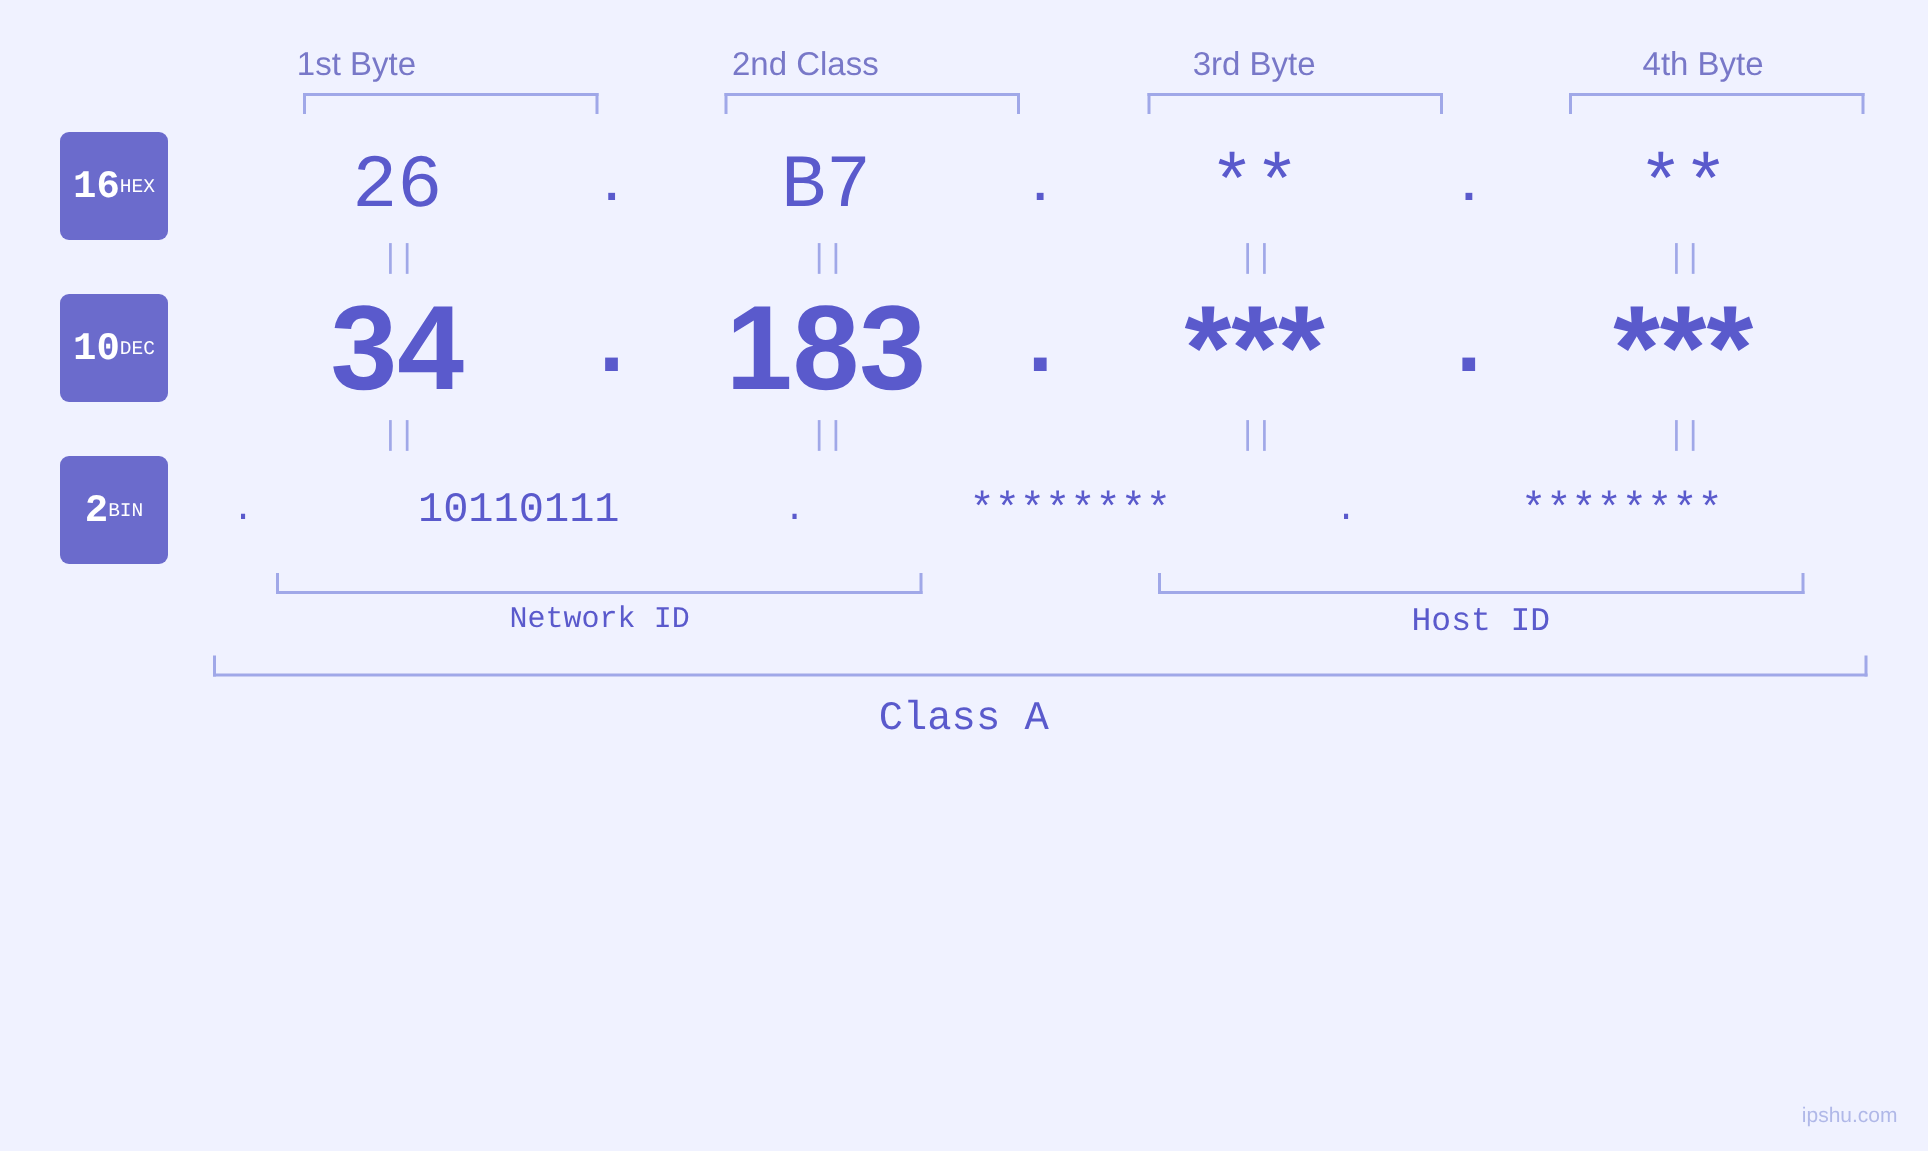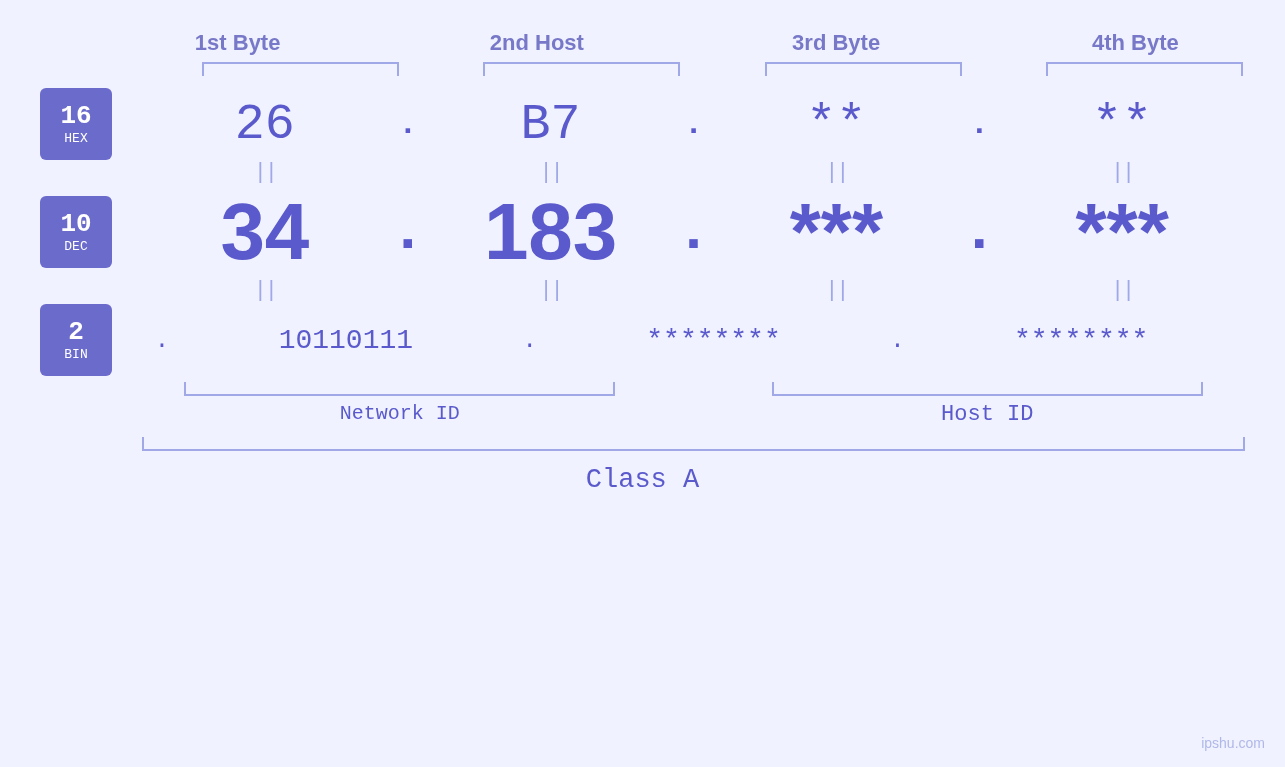--- a/index.html
+++ b/index.html
@@ -21,21 +21,20 @@
       flex-direction: column;
       align-items: center;
     }
 
     
     .byte-headers {
       display: flex;
       width: 100%;
       padding-left: 88px;
       margin-top: 30px;
-      font-weight: bold;
     }
 
     .byte-header {
       flex: 1;
       text-align: center;
       color: #7878c8;
       font-size: 22px;
       font-family: Arial, sans-serif;
     }
 
@@ -126,21 +125,21 @@
       align-items: center;
       width: 100%;
     }
 
     .row-badge {
       width: 72px;
       height: 72px;
       background-color: #6b6bcc;
       border-radius: 6px;
       display: flex;
-      flex-direction: column;
+      flex-direction: row;
       align-items: center;
       justify-content: center;
       color: white;
       flex-shrink: 0;
       margin-right: 30px;
     }
 
     .row-badge .badge-number {
       font-size: 26px;
       font-weight: bold;
@@ -190,21 +189,21 @@
       justify-content: center;
     }
   </style>
 </head>
 <body>
 
 <div class="container">
 
   <div class="byte-headers">
     <div class="byte-header">1st Byte</div>
-    <div class="byte-header">2nd Host</div>
+    <div class="byte-header">2nd Class</div>
     <div class="byte-header">3rd Byte</div>
     <div class="byte-header">4th Byte</div>
   </div>
 
   <div class="top-brackets">
     <div class="bracket-cell">
       <div class="bracket-top"></div>
     </div>
     <div class="bracket-cell">
       <div class="bracket-top"></div>

